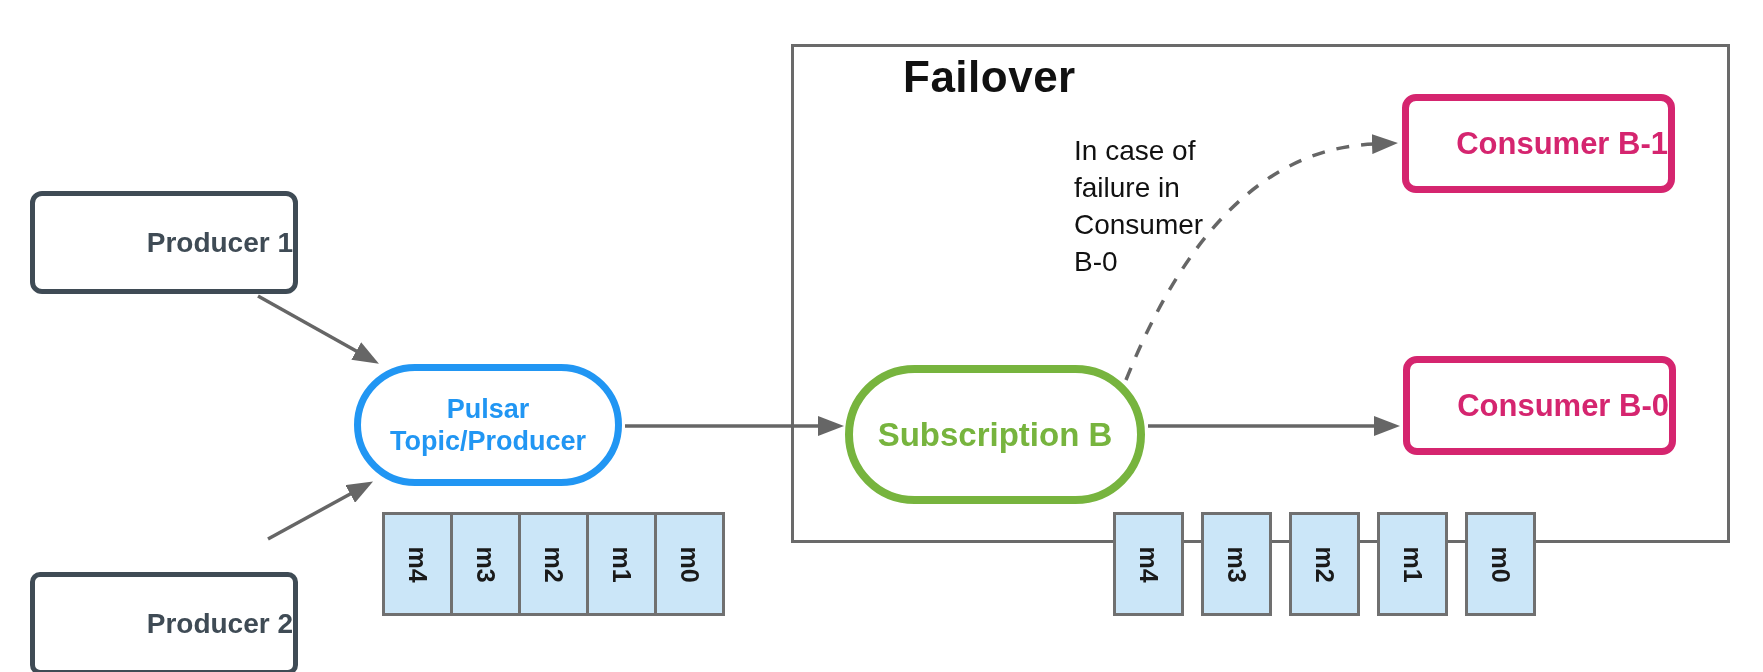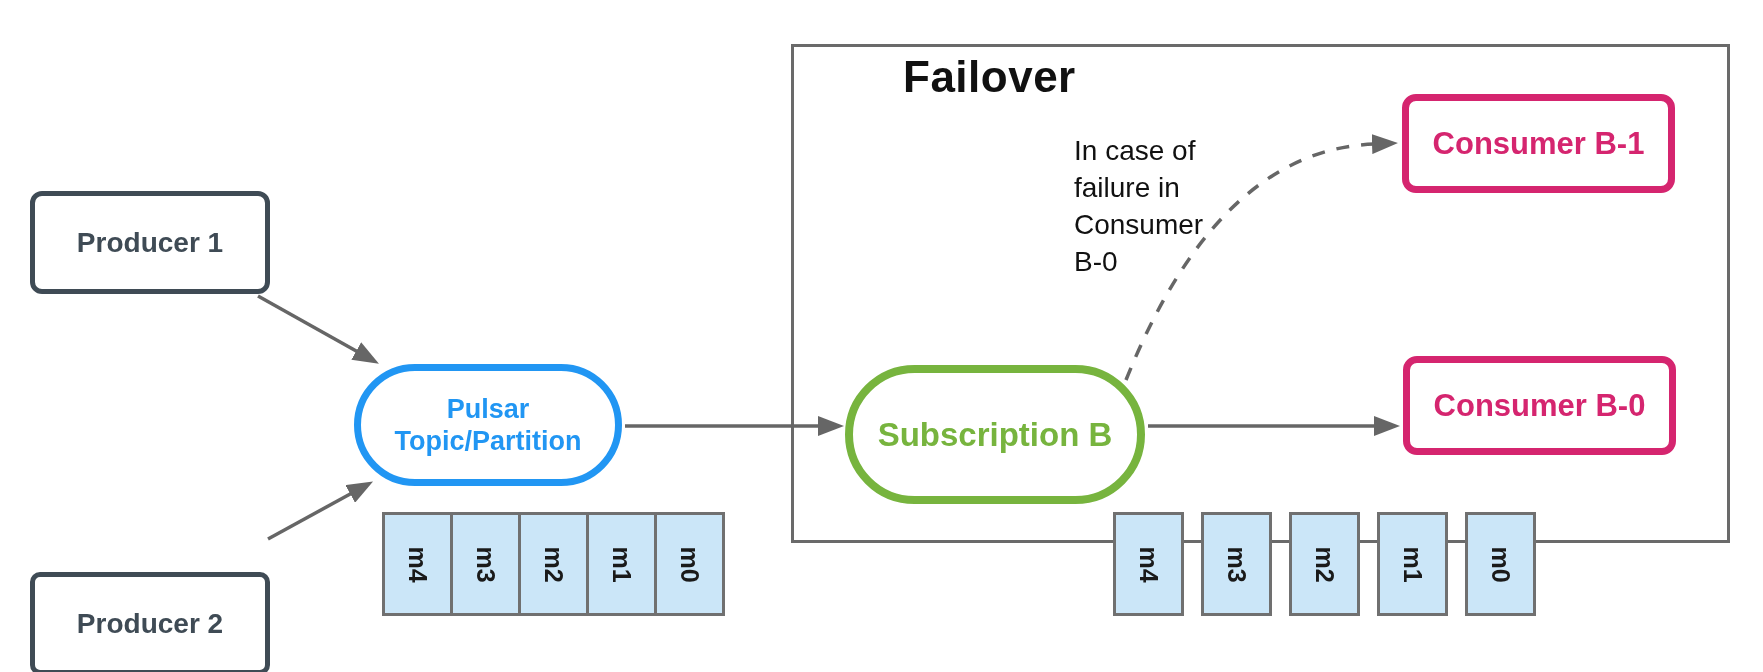--- a/index.html
+++ b/index.html
@@ -34,25 +34,25 @@
     font-size:44px;font-weight:700;color:var(--c-ink);
     letter-spacing:0.5px;
   }
   .annotation{
     position:absolute;left:1074px;top:120px;width:190px;
     font-size:28px;line-height:37px;color:var(--c-ink);
     white-space:pre-line;
   }
   
   .node{
-    position:absolute;display:flex;align-items:center;justify-content:center;
+    position:absolute;display:flex;align-items:center;justify-content:flex-end;
     background:#ffffff;text-align:center;
   }
   .producer{
-    width:240px;height:103px;
+    width:268px;height:103px;
     border:5px solid var(--c-slate);border-radius:12px;
     color:var(--c-slate);font-size:28px;font-weight:700;
   }
   .producer-1{left:30px;top:179px;}
   .producer-2{left:30px;top:560px;border-radius:10px;}
   .consumer{
     width:273px;height:99px;
     border:7px solid var(--c-pink);border-radius:14px;
     color:var(--c-pink);font-size:31px;font-weight:700;
   }
@@ -113,21 +113,21 @@
 
   <div class="node producer producer-1">
     <span>Producer 1</span>
   </div>
   <div class="node producer producer-2">
     <span>Producer 2</span>
   </div>
 
   <div class="pill topic-pill">
     <div>Pulsar</div>
-    <div>Topic/Partition</div>
+    <div>Topic/Producer</div>
   </div>
 
   <div class="pill sub-pill">
     <div>Subscription B</div>
   </div>
 
   <div class="node consumer consumer-b1">
     <span>Consumer B-1</span>
   </div>
   <div class="node consumer consumer-b0">

